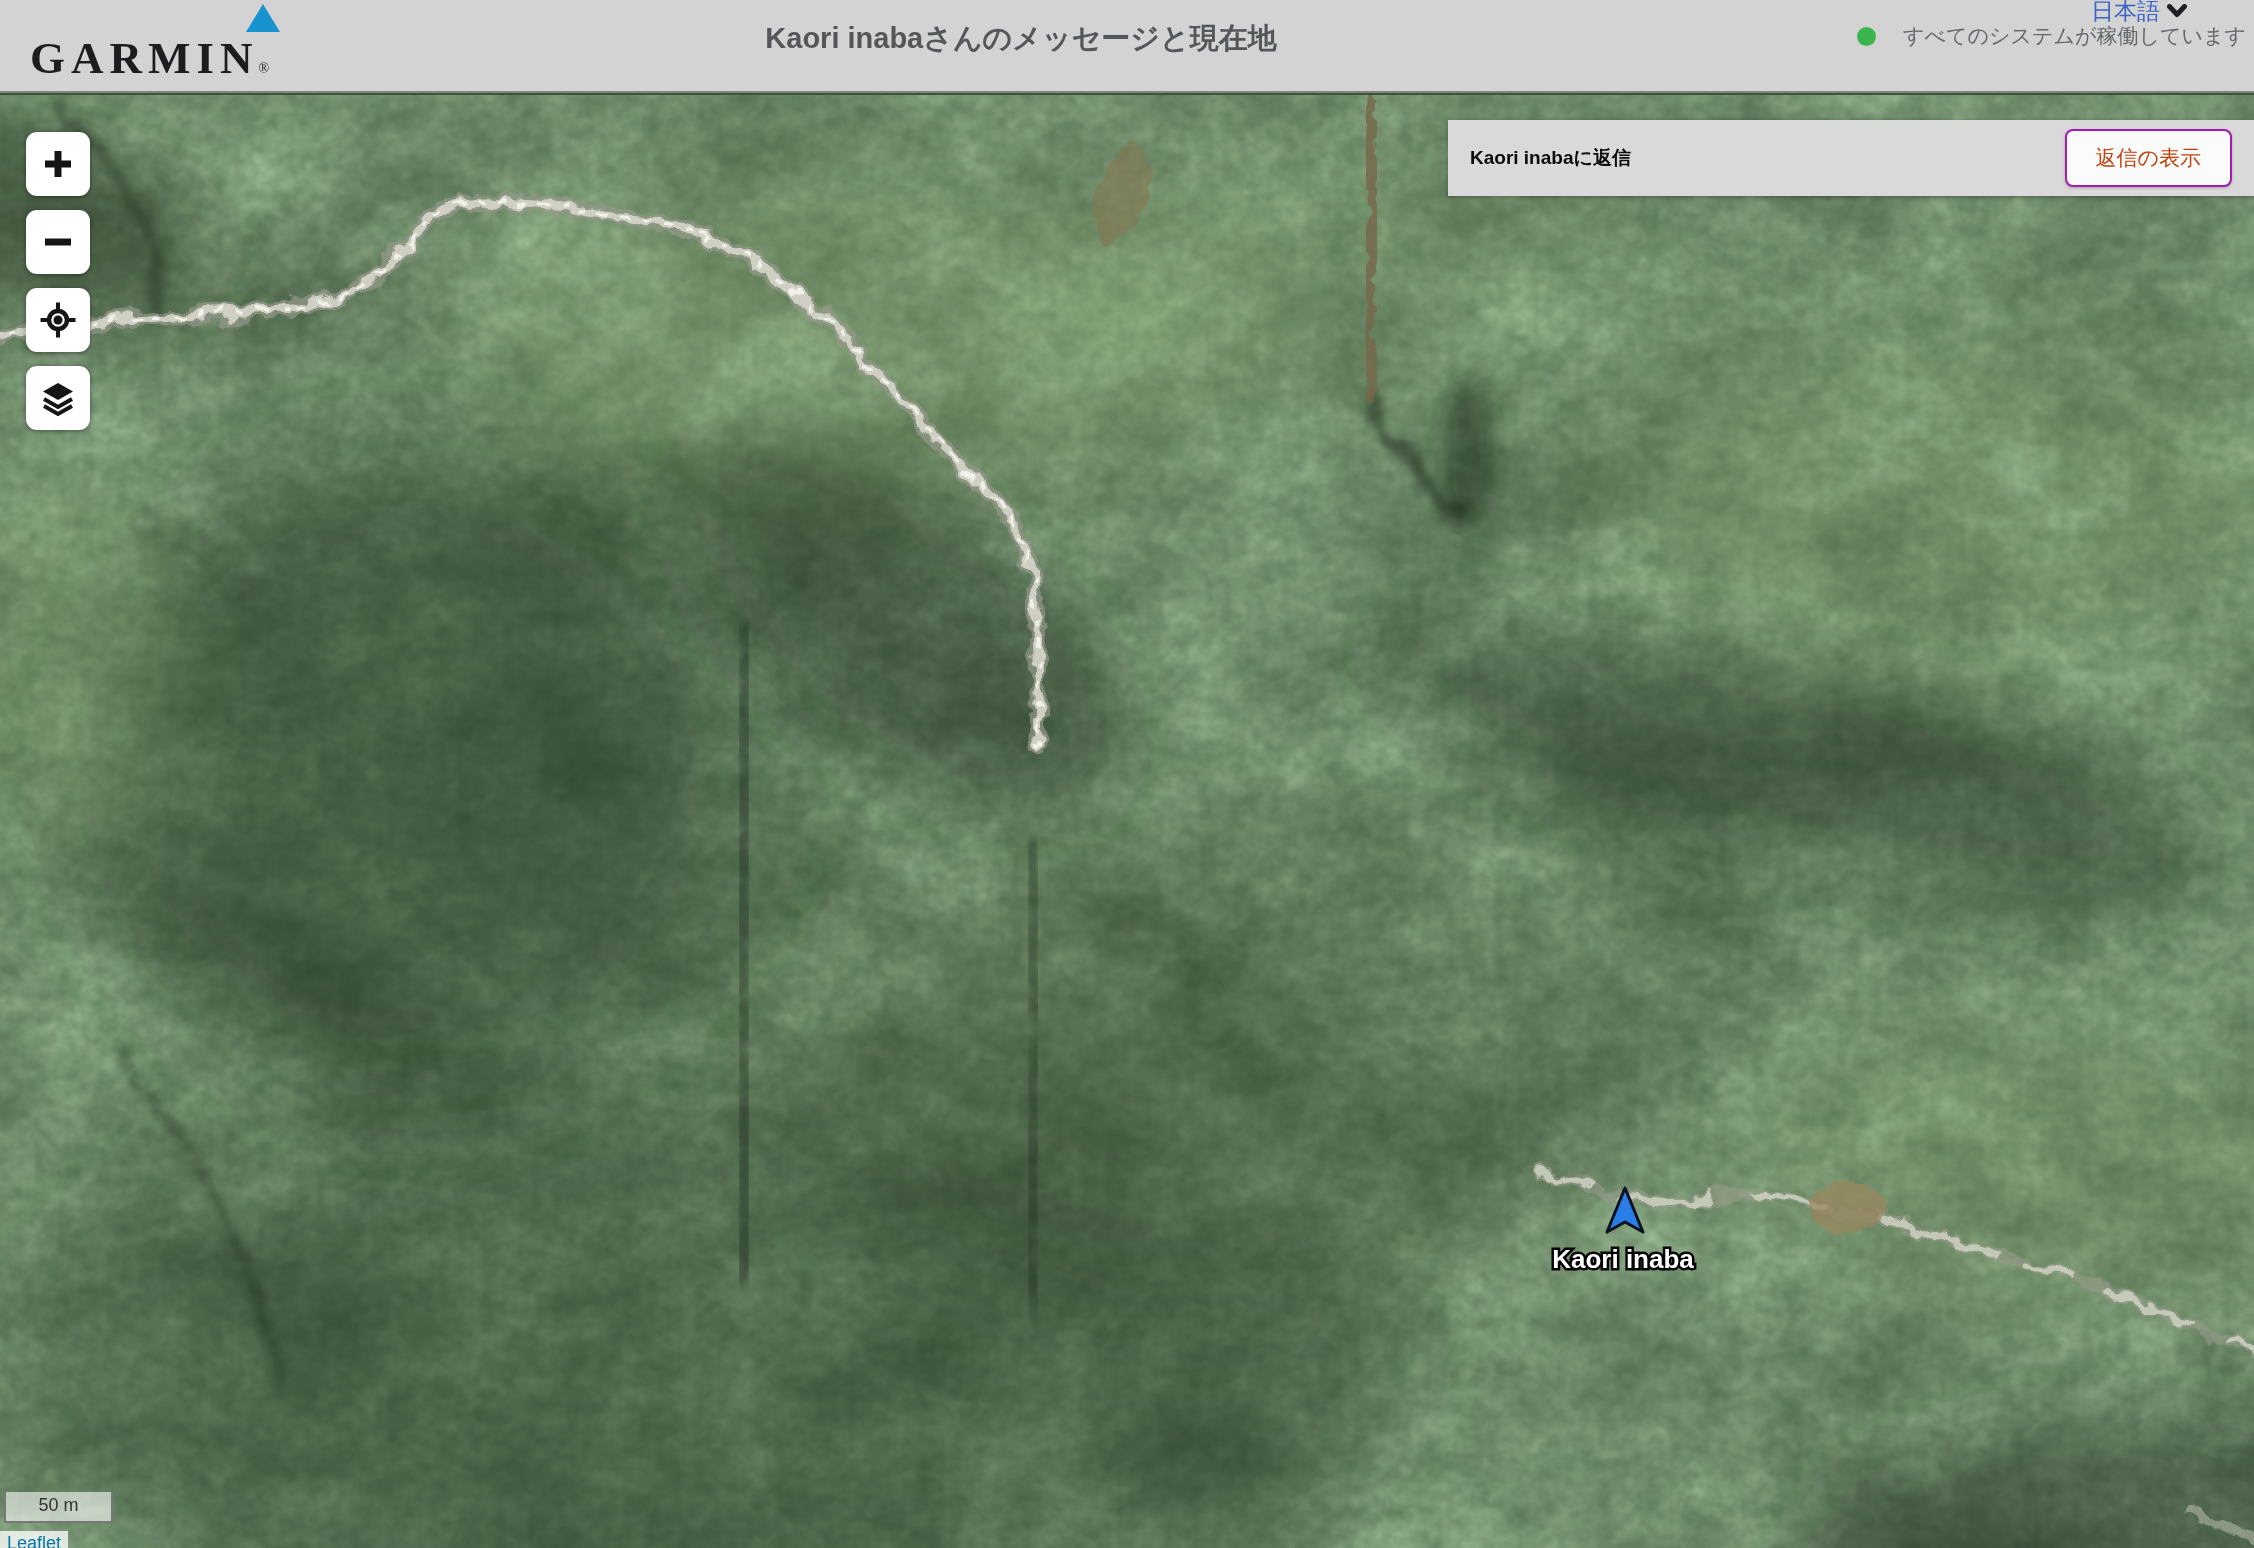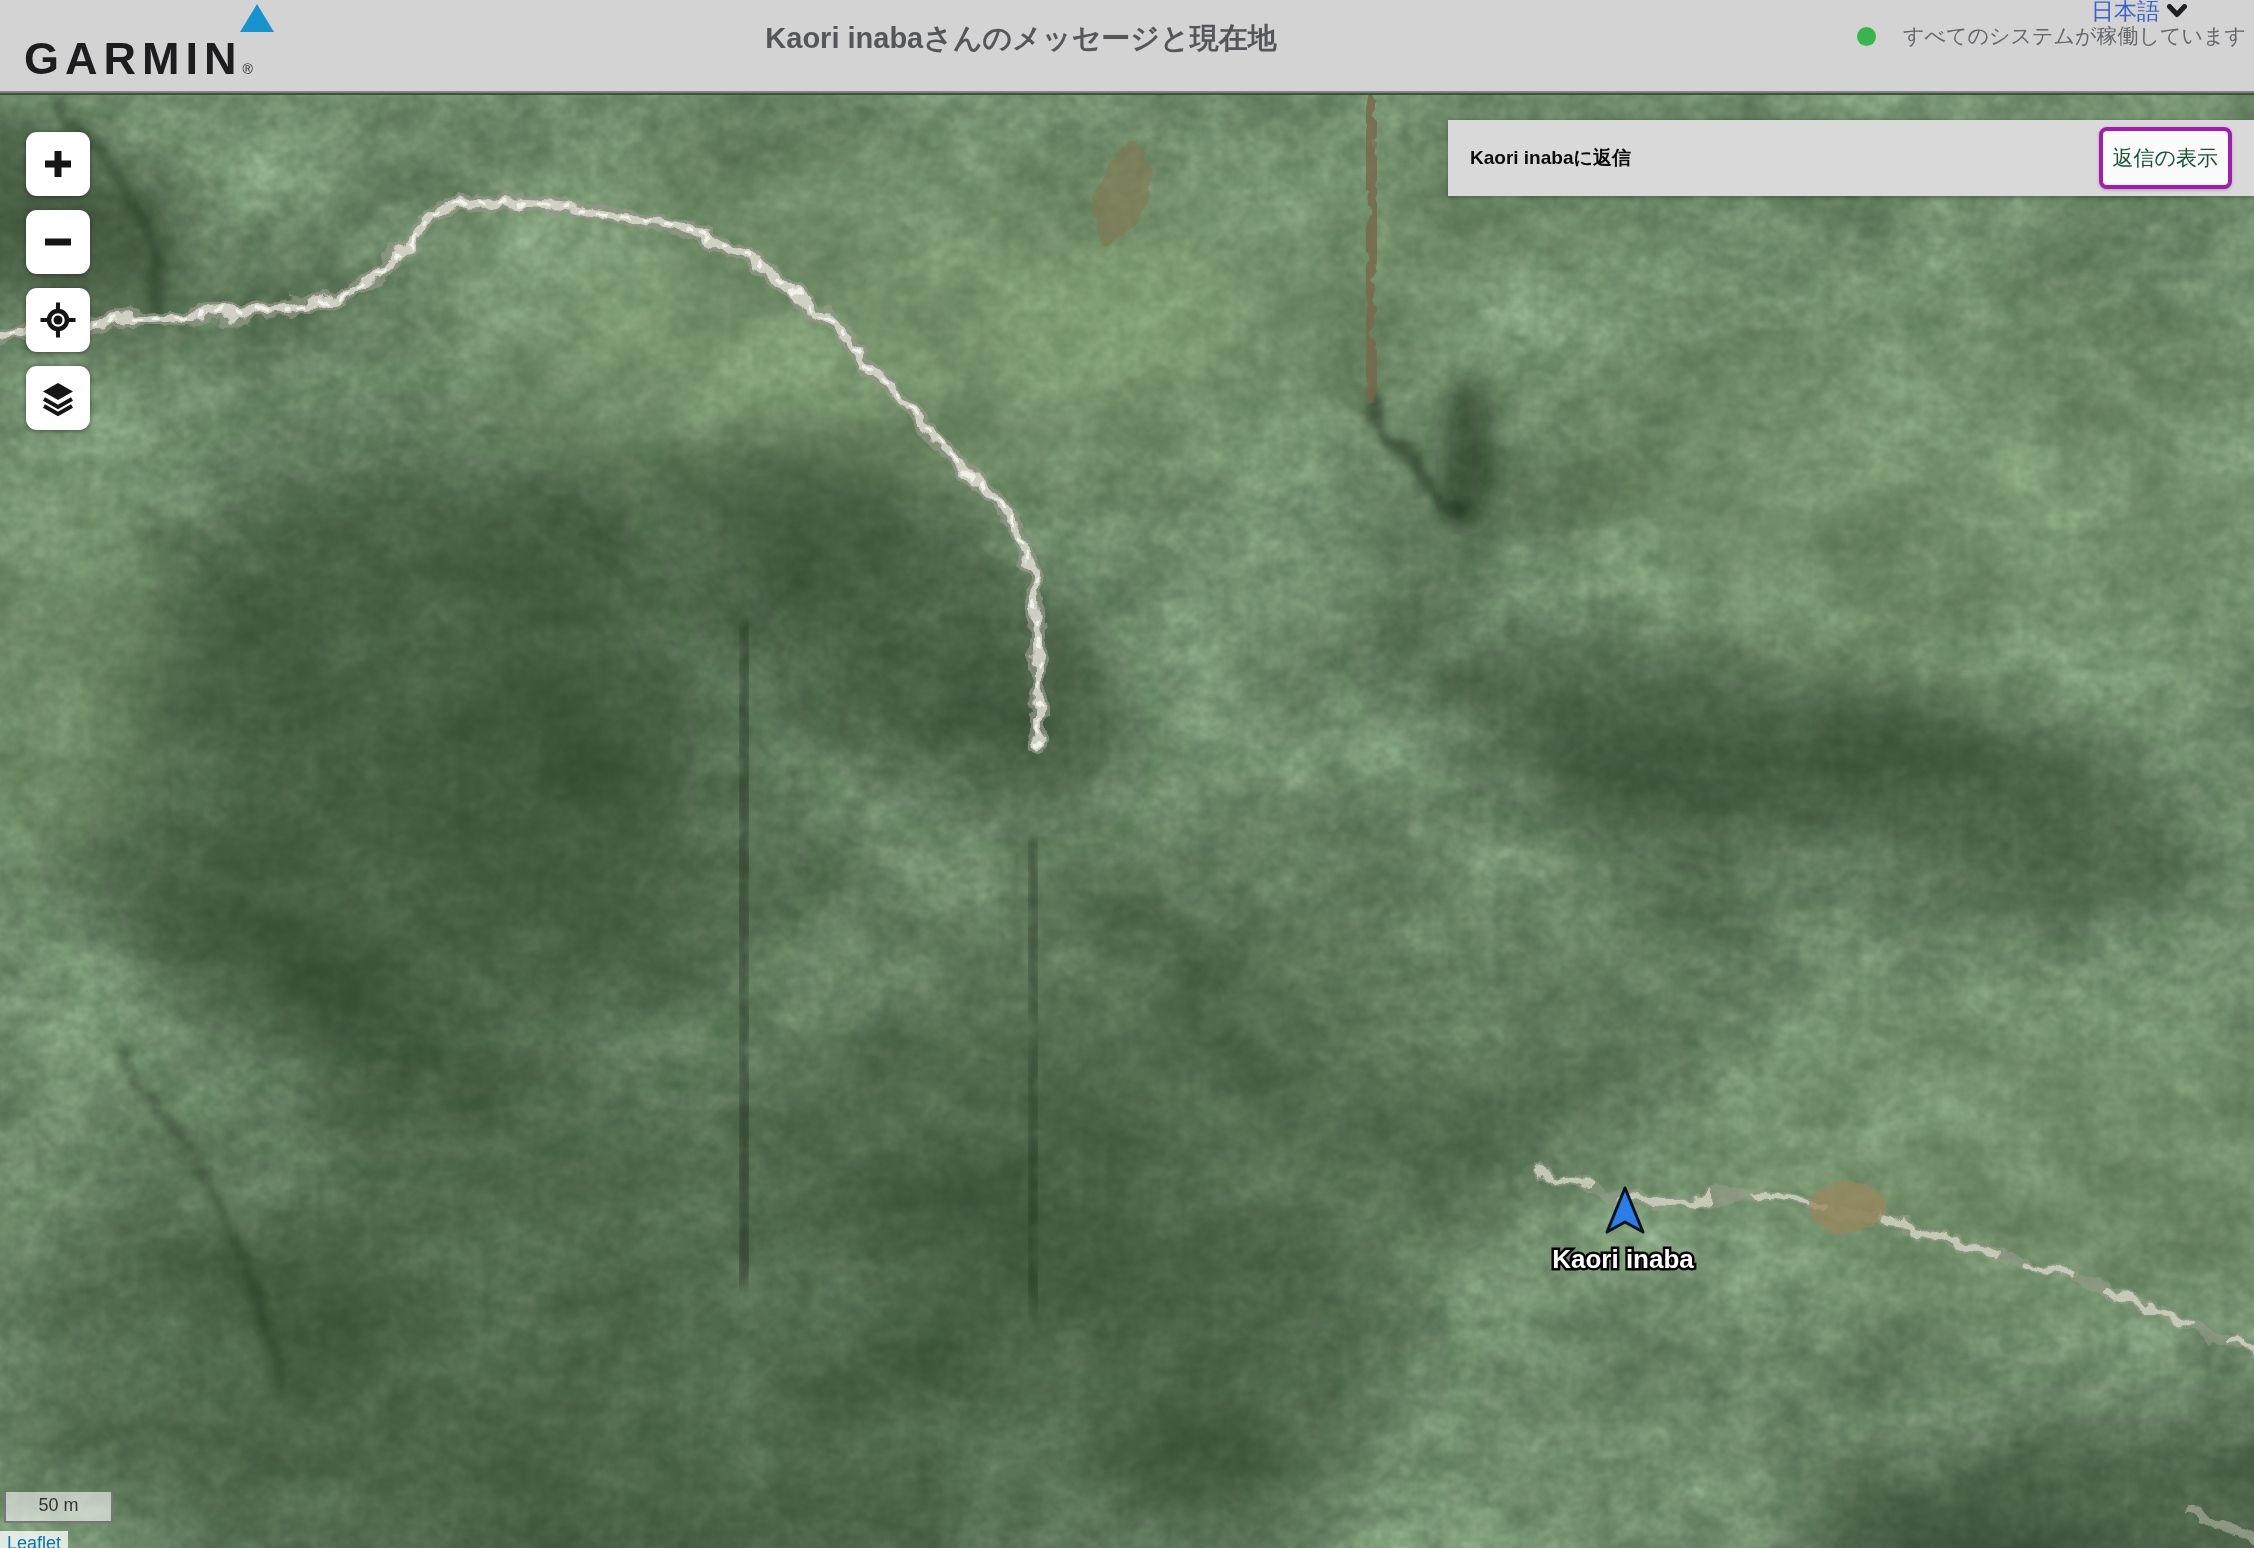--- a/index.html
+++ b/index.html
@@ -2,21 +2,21 @@
 <html><head>
 <meta charset="utf-8">
 <style>
   * { margin:0; padding:0; box-sizing:border-box; }
   html,body { width:2254px; height:1548px; overflow:hidden; background:#3a5634;
               font-family:"Liberation Sans","DejaVu Sans",sans-serif; }
 
   
   .header { position:absolute; top:0; left:0; width:2254px; height:93px;
             background:#d3d3d4; border-bottom:2px solid #828487; z-index:50; }
-  .logo { position:absolute; left:24px; top:36px; }
+  .logo { position:absolute; left:30px; top:36px;font-family:Liberation Serif, serif; }
   .logo-word { font-size:45px; font-weight:bold; letter-spacing:6px; color:#1d1d1f; line-height:1; }
   .logo-reg { font-size:14px; color:#1d1d1f; vertical-align:baseline; letter-spacing:0; }
   .logo-delta { position:absolute; left:216px; top:-32px; width:0; height:0;
                 border-left:17px solid transparent; border-right:17px solid transparent;
                 border-bottom:28px solid #1793cf; }
   .page-title { position:absolute; left:985px; top:19px; transform:translateX(-50%);
                 font-size:29px; font-weight:bold; color:#545659; white-space:nowrap;margin-left:36px; }
   .lang-row { position:absolute; top:-4px; right:67px; display:flex; align-items:center; gap:7px;
               font-size:23px; color:#3b63c7; cursor:pointer; }
   .status-row { position:absolute; top:22px; right:8px; display:flex; align-items:center; gap:27px;
@@ -32,22 +32,22 @@
   .ctl-btn { width:64px; height:64px; background:#ffffff; border:none; border-radius:11px;
              margin-bottom:14px; display:flex; align-items:center; justify-content:center;
              box-shadow:0 1px 5px rgba(0,0,0,.45); cursor:pointer; }
 
   
   .reply-panel { position:absolute; top:25px; right:0; width:806px; height:76px;
                  background:#d9d9d9; box-shadow:0 1px 5px rgba(0,0,0,.35);
                  display:flex; align-items:center; justify-content:space-between;
                  padding:0 22px; z-index:20; }
   .reply-title { font-size:19px; font-weight:bold; color:#0c0c0c; }
-  .reply-btn { background:#fbfbfb; border:4px solid #a21caf; border-radius:8px;
-               font-size:21px; color:#14532d; padding:13px 10px;
+  .reply-btn { background:#fbfbfb; border:2px solid #a21caf; border-radius:8px;
+               font-size:21px; color:#c2410c; padding:13px 29px;
                box-shadow:0 1px 3px rgba(0,0,0,.25); cursor:pointer;
                font-family:"Liberation Sans","DejaVu Sans",sans-serif; }
 
   
   .scale { position:absolute; left:4px; bottom:25px; width:109px; height:31px;
            background:rgba(255,255,255,.58); border:2px solid #777; border-top:none;
            font-size:18px; color:#333; text-align:center; line-height:27px; z-index:20; }
   .attribution { position:absolute; left:0; bottom:-8px; background:rgba(255,255,255,.78);
                  padding:2px 7px; font-size:18px; z-index:20; }
   .attribution a { color:#0a76a8; text-decoration:none; cursor:pointer; }

